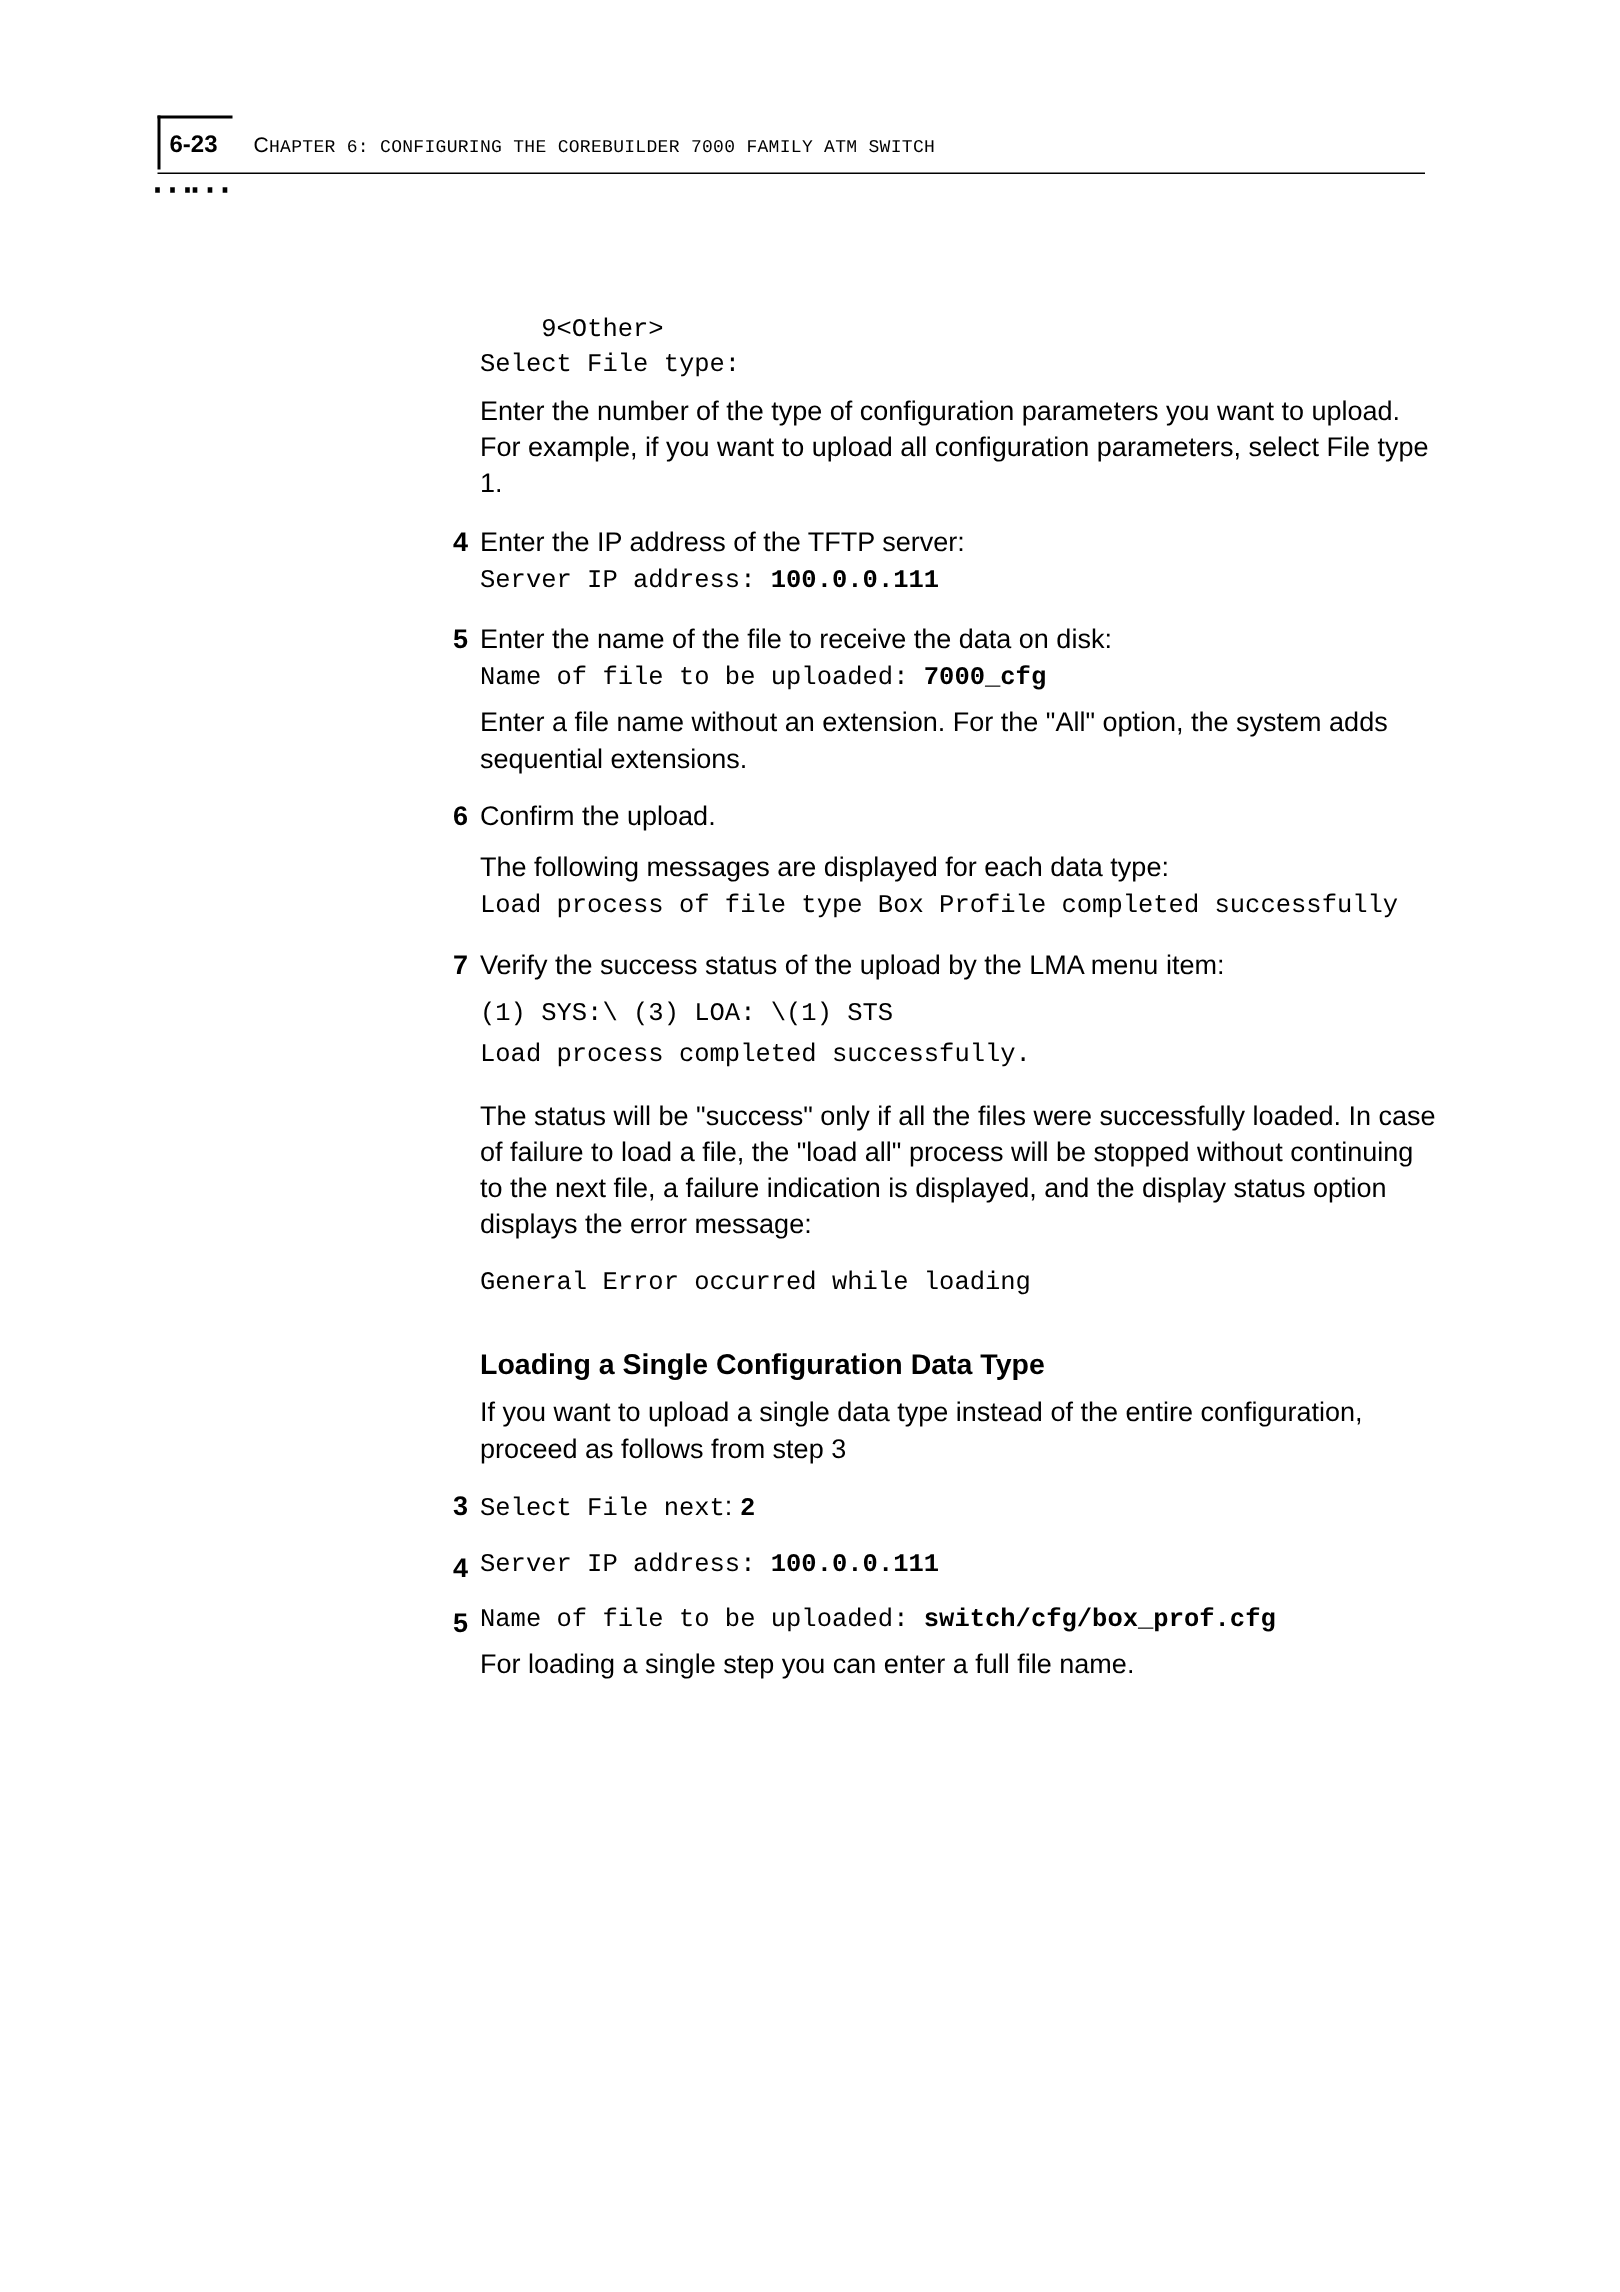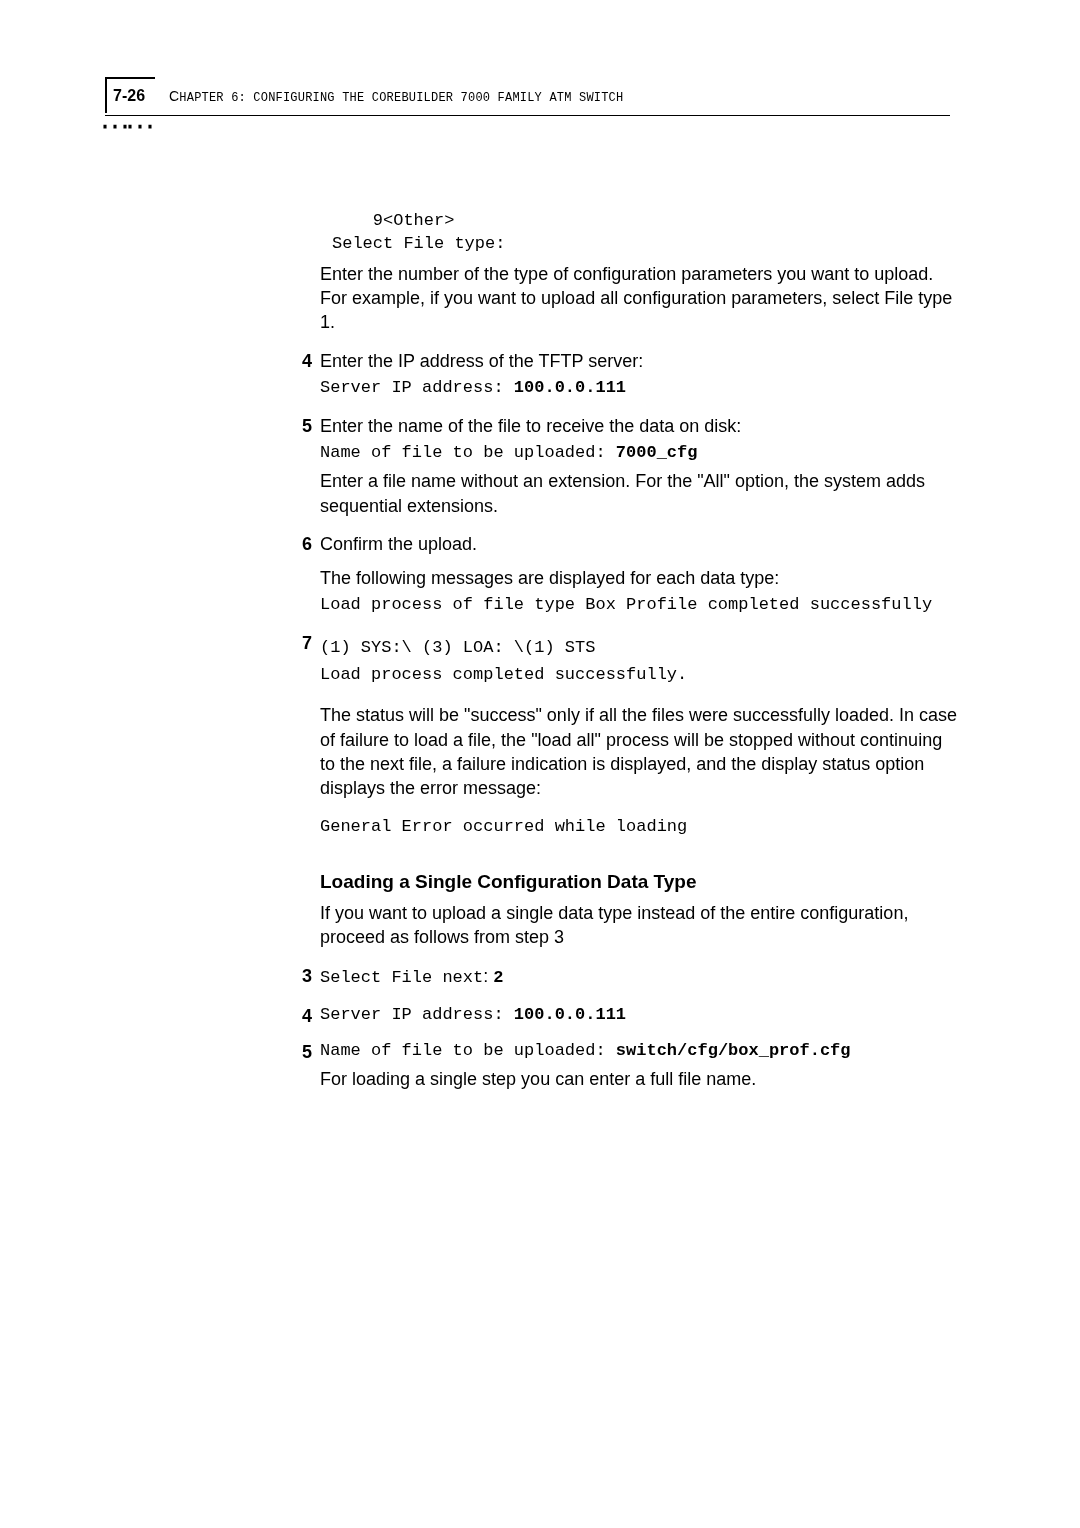--- a/index.html
+++ b/index.html
@@ -77,32 +77,32 @@
     width: 20px;
   }
   .step-text {}
   .bold-inline { font-weight: bold; }
   .h2sub {
     font-weight: bold;
     margin-top: 30px;
     margin-bottom: 6px;
     font-size: 19px;
   }
-  .indent-mono { margin-left: 12px; }
+  .indent-mono { margin-left: 0; }
   .indent-mono .mono { display: block; }
   .spacer-sm { height: 6px; }
   .spacer-md { height: 12px; }
 </style>
 </head>
 <body>
 
 <div class="header">
   <div class="header-line">
     <div class="page-num-box">
-      <span class="page-num">7-26</span>
+      <span class="page-num">6-23</span>
     </div>
     <span class="chapter-title"><span style="font-size:14px;">C</span><span style="font-size:12px;text-transform:uppercase;letter-spacing:0.2px;font-family:Liberation Mono, monospace;">hapter 6: Configuring the CoreBuilder 7000 Family ATM Switch</span></span>
   </div>
 </div>
 <div class="dots-decor">⋯⋯</div>
 
 <div class="content">
 
   <div class="indent-mono">
     <span class="mono">    9&lt;Other&gt;
@@ -134,20 +134,21 @@
       <p>Confirm the upload.</p>
       <div class="spacer-sm"></div>
       <p>The following messages are displayed for each data type:</p>
       <p class="mono">Load process of file type Box Profile completed successfully</p>
     </div>
   </div>
 
   <div class="step">
     <div class="step-num">7</div>
     <div class="step-text">
+      <p>Verify the success status of the upload by the LMA menu item:</p>
       <div class="spacer-sm"></div>
       <p class="mono">(1) SYS:\ (3) LOA: \(1) STS</p>
       <p class="mono">Load process completed successfully.</p>
       <div class="spacer-md"></div>
       <p>The status will be "success" only if all the files were successfully loaded. In case of failure to load a file, the "load all" process will be stopped without continuing to the next file, a failure indication is displayed, and the display status option displays the error message:</p>
       <div class="spacer-md"></div>
       <p class="mono">General Error occurred while loading</p>
     </div>
   </div>
 

